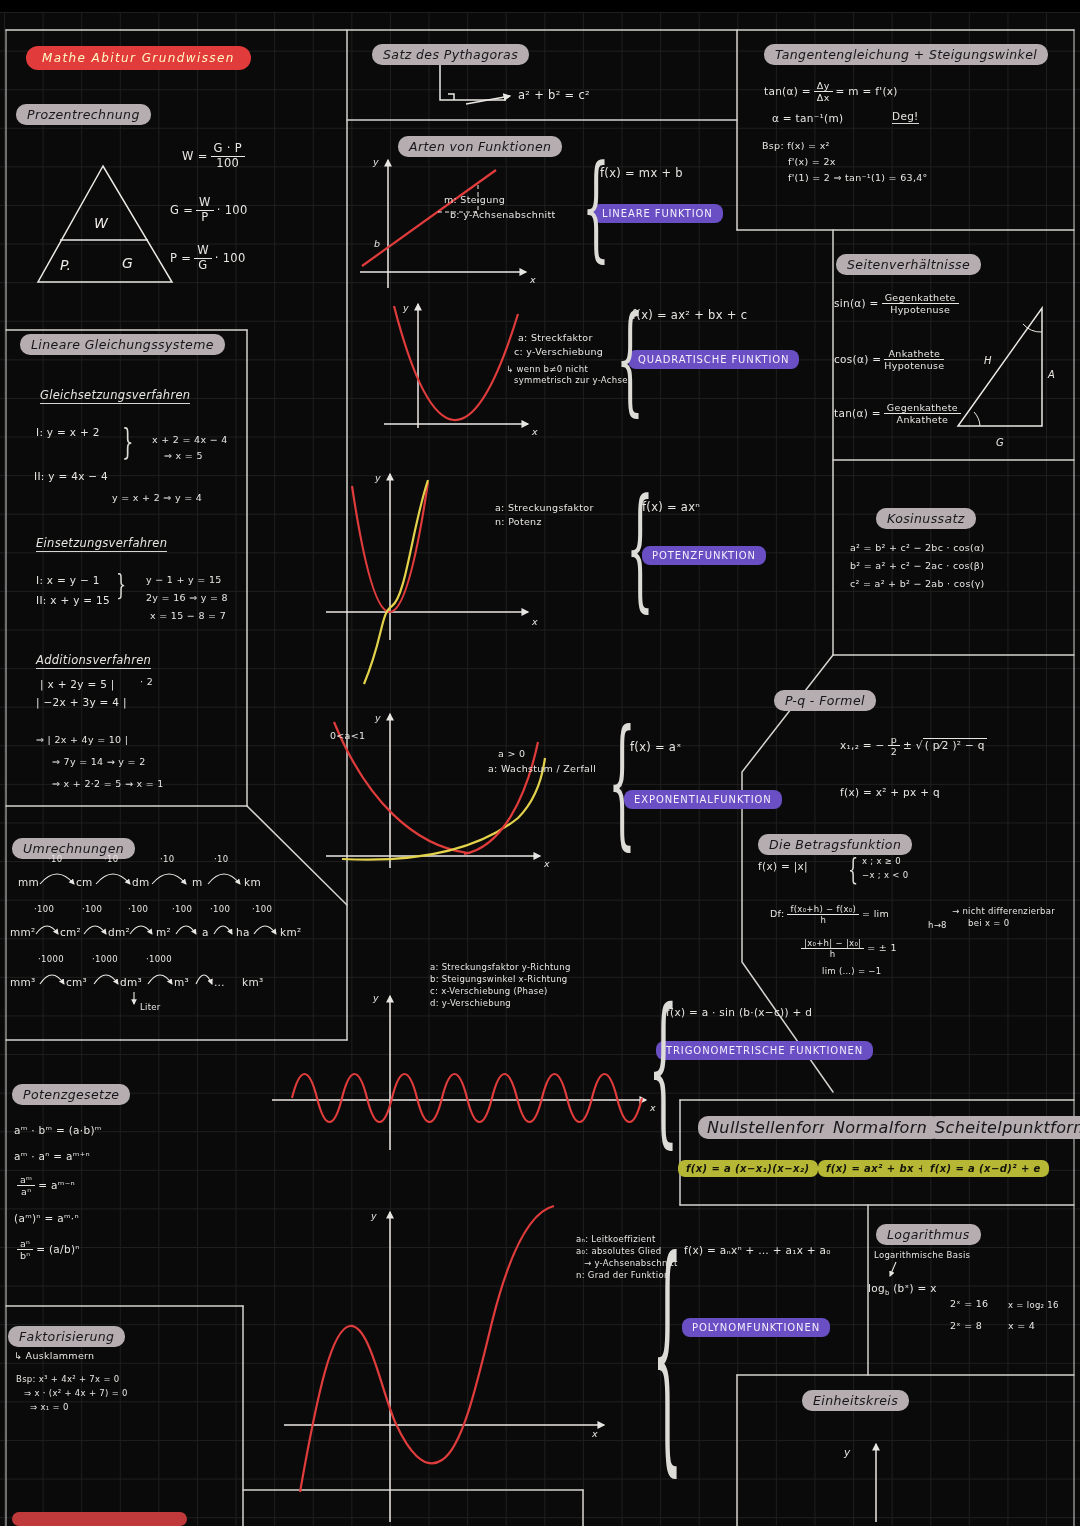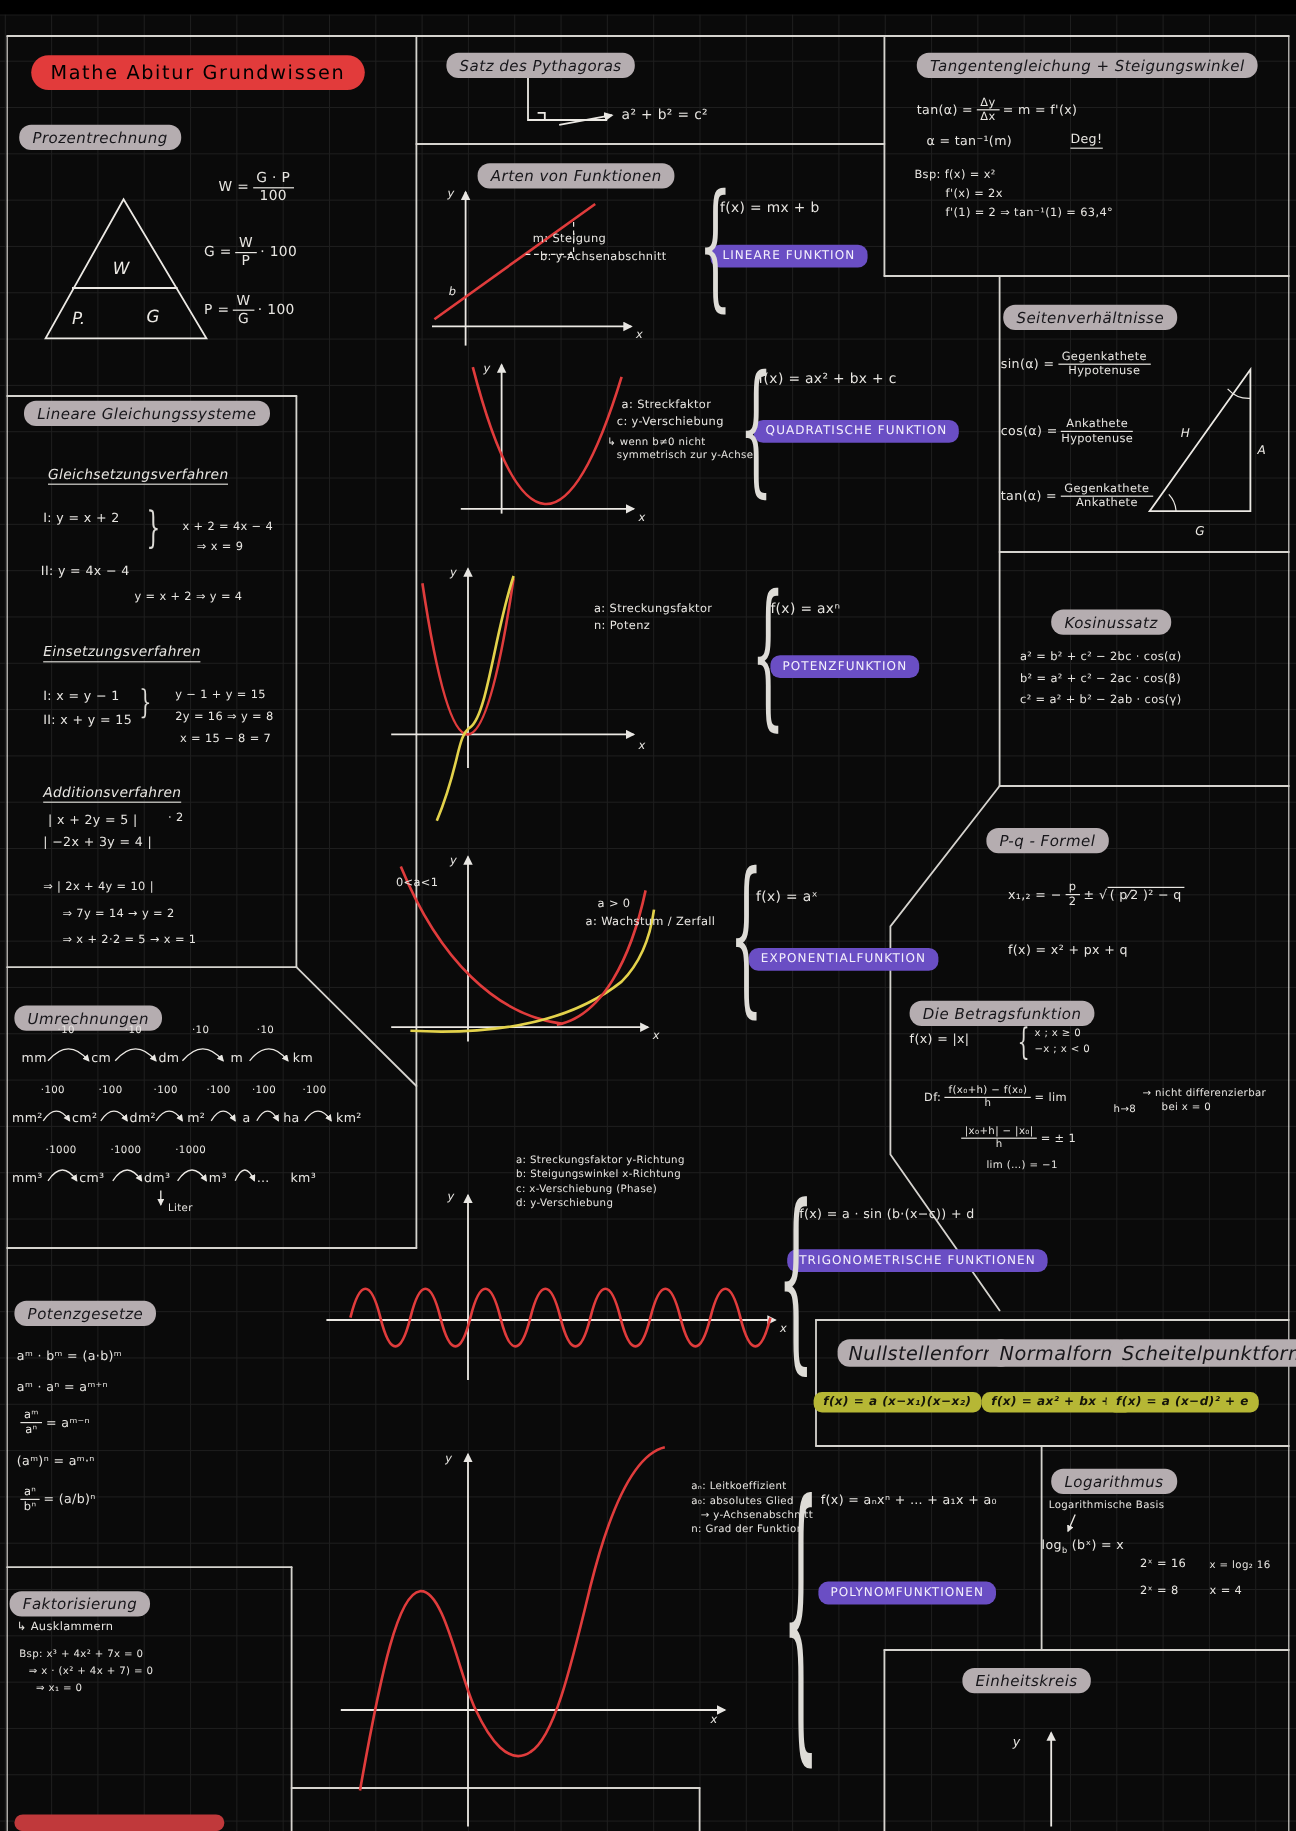--- a/index.html
+++ b/index.html
@@ -12,21 +12,21 @@
   #topbar{position:absolute;left:0;top:0;width:100%;height:12px;background:#000;z-index:4}
   svg.layer{position:absolute;left:0;top:0;z-index:1}
   .abs{position:absolute;z-index:2;white-space:nowrap}
   .hw{color:#e8e6e2;letter-spacing:.3px}
   .s8{font-size:8.5px}.s9{font-size:9.5px}.s10{font-size:10.5px}.s11{font-size:11.5px}
   .it{font-style:italic}
   .u{border-bottom:1px solid #d8d6d2;padding-bottom:1px}
   .badge{position:absolute;z-index:2;border-radius:10px;padding:3px 11px;font-size:12.5px;letter-spacing:.4px;white-space:nowrap}
   .badge.gray{background:#b5adb0;color:#17161a;font-style:italic}
   .badge.gray.sm{font-size:16px;padding:2px 9px}
-  .badge.red{background:#e23b3b;color:#000000;font-size:16px;padding:5px 16px;border-radius:15px;letter-spacing:1.4px}
+  .badge.red{background:#e23b3b;color:#fef9c3;font-size:12px;font-style:italic;padding:5px 16px;border-radius:15px;letter-spacing:1.4px}
   .badge.purple{background:#6a4ec4;color:#f3effc;font-size:10px;font-weight:normal;letter-spacing:.9px;padding:4px 10px;border-radius:8px;font-style:normal}
   .badge.yellow{background:#b6b735;color:#14140a;font-size:10px;padding:3px 8px;border-radius:7px;font-weight:bold;font-style:italic}
   .frac{display:inline-block;text-align:center;vertical-align:middle;margin:0 3px}
   .frac .num{display:block;border-bottom:1.2px solid #e8e6e2;padding:0 3px;line-height:1.2}
   .frac .den{display:block;line-height:1.2}
   .sqrt{border-top:1.2px solid #e8e6e2;padding:0 2px}
   .sub{font-size:.65em;vertical-align:sub}
   .brace{position:absolute;z-index:2;color:#dedcd7;font-family:"DejaVu Serif",serif;font-weight:400;transform-origin:0 0;line-height:1}
   .brace::before{content:"{"}
   .brace.r::before{content:"}"}
@@ -168,21 +168,21 @@
 </svg>
 
 <div class="badge red" style="left:26px;top:46px">Mathe Abitur Grundwissen</div>
 <div class="badge gray" style="left:16px;top:104px">Prozentrechnung</div>
 <div class="badge gray" style="left:372px;top:44px">Satz des Pythagoras</div>
 <div class="badge gray" style="left:764px;top:44px">Tangentengleichung + Steigungswinkel</div>
 <div class="badge gray" style="left:398px;top:136px">Arten von Funktionen</div>
 <div class="badge gray" style="left:836px;top:254px">Seitenverhältnisse</div>
 <div class="badge gray" style="left:876px;top:508px">Kosinussatz</div>
 <div class="badge gray" style="left:20px;top:334px">Lineare Gleichungssysteme</div>
-<div class="badge gray" style="left:822px;top:690px">P-q - Formel</div>
+<div class="badge gray" style="left:774px;top:690px">P-q - Formel</div>
 <div class="badge gray" style="left:758px;top:834px">Die Betragsfunktion</div>
 <div class="badge gray" style="left:12px;top:838px">Umrechnungen</div>
 <div class="badge gray" style="left:12px;top:1084px">Potenzgesetze</div>
 <div class="badge gray" style="left:8px;top:1326px">Faktorisierung</div>
 <div class="badge gray" style="left:876px;top:1224px">Logarithmus</div>
 <div class="badge gray" style="left:802px;top:1390px">Einheitskreis</div>
 <div class="badge gray sm" style="left:698px;top:1116px">Nullstellenform</div>
 <div class="badge gray sm" style="left:824px;top:1116px">Normalform</div>
 <div class="badge gray sm" style="left:926px;top:1116px">Scheitelpunktform</div>
 <div class="badge purple" style="left:592px;top:204px">LINEARE FUNKTION</div>
@@ -278,21 +278,21 @@
 </div>
 
 <span class="abs hw s9" style="left:850px;top:542px">a² = b² + c² − 2bc · cos(α)</span>
 <span class="abs hw s9" style="left:850px;top:560px">b² = a² + c² − 2ac · cos(β)</span>
 <span class="abs hw s9" style="left:850px;top:578px">c² = a² + b² − 2ab · cos(γ)</span>
 
 <span class="abs hw s11 it u" style="left:40px;top:388px">Gleichsetzungsverfahren</span>
 <span class="abs hw s10" style="left:36px;top:426px">I:  y = x + 2</span>
 <span class="brace r" style="left:122px;top:424px;font-size:18px;transform:scale(1,2.0)"></span>
 <span class="abs hw s9" style="left:152px;top:434px">x + 2 = 4x − 4</span>
-<span class="abs hw s9" style="left:164px;top:450px">⇒  x = 9</span>
+<span class="abs hw s9" style="left:164px;top:450px">⇒  x = 5</span>
 <span class="abs hw s10" style="left:34px;top:470px">II:  y = 4x − 4</span>
 <span class="abs hw s9" style="left:112px;top:492px">y = x + 2  ⇒  y = 4</span>
 
 <span class="abs hw s11 it u" style="left:36px;top:536px">Einsetzungsverfahren</span>
 <span class="abs hw s10" style="left:36px;top:574px">I:  x = y − 1</span>
 <span class="brace r" style="left:116px;top:572px;font-size:16px;transform:scale(1,1.7)"></span>
 <span class="abs hw s9" style="left:146px;top:574px">y − 1 + y = 15</span>
 <span class="abs hw s10" style="left:36px;top:594px">II:  x + y = 15</span>
 <span class="abs hw s9" style="left:146px;top:592px">2y = 16  ⇒  y = 8</span>
 <span class="abs hw s9" style="left:150px;top:610px">x = 15 − 8 = 7</span>

